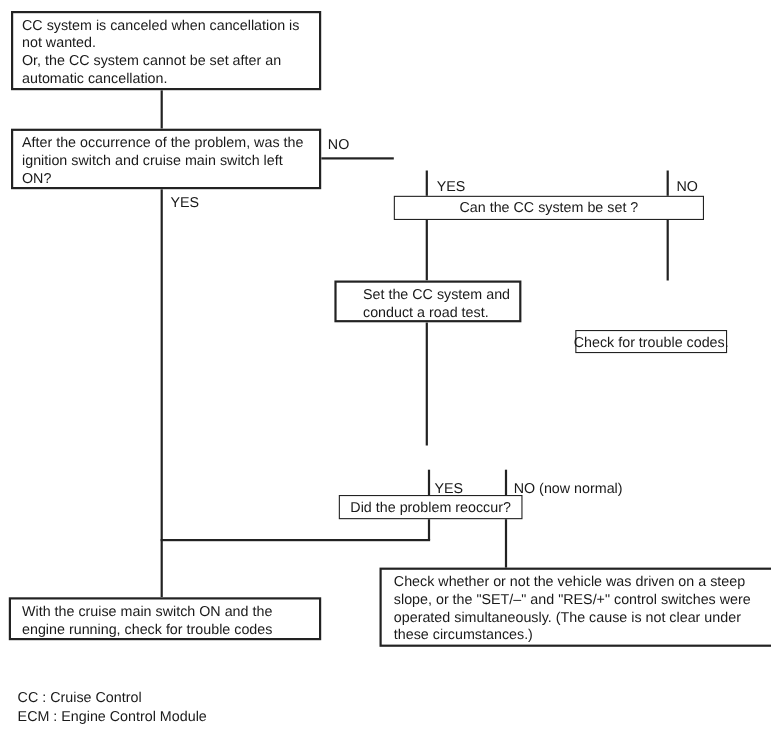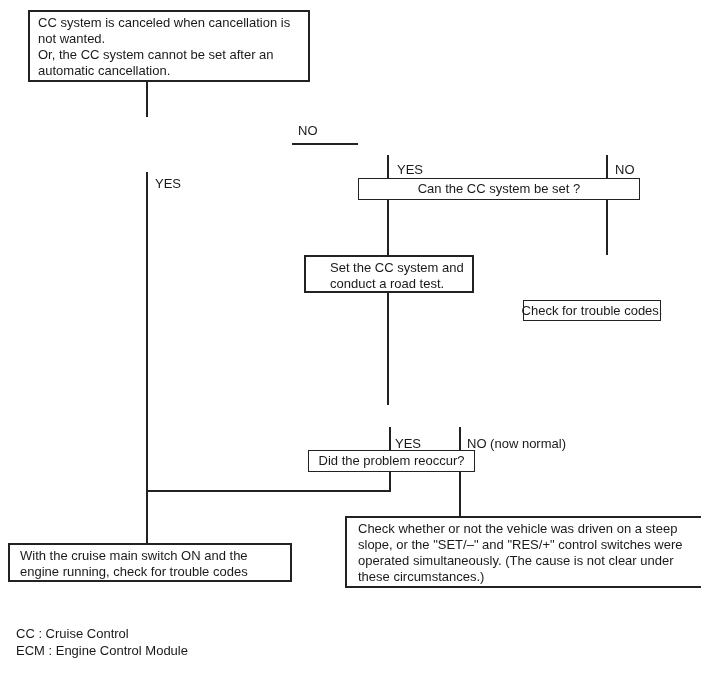--- a/index.html
+++ b/index.html
@@ -42,25 +42,28 @@
   <div class="line" style="left:146px;top:82px;width:1.5px;height:35px;"></div>
   <div class="line" style="left:146px;top:172px;width:1.5px;height:371px;"></div>
   <div class="line" style="left:292px;top:143px;width:66px;height:1.5px;"></div>
   <div class="line" style="left:387px;top:155px;width:1.5px;height:100px;"></div>
   <div class="line" style="left:606px;top:155px;width:1.5px;height:100px;"></div>
   <div class="line" style="left:387px;top:293px;width:1.5px;height:112px;"></div>
   <div class="line" style="left:389px;top:427px;width:1.5px;height:64px;"></div>
   <div class="line" style="left:146px;top:490px;width:245px;height:1.5px;"></div>
   <div class="line" style="left:459px;top:427px;width:1.5px;height:114px;"></div>
 
-  <div class="box" style="left:28px;top:10px;width:282px;height:72px;">CC system is canceled when cancellation is
+  <div class="box" style="left:10px;top:10px;width:282px;height:72px;">CC system is canceled when cancellation is
 not wanted.
 Or, the CC system cannot be set after an
 automatic cancellation.</div>
 
+  <div class="box" style="left:10px;top:117px;width:282px;height:55px;">After the occurrence of the problem, was the
+ignition switch and cruise main switch left
+ON?</div>
 
   <div class="box thin center" style="left:358px;top:133px;width:282px;height:22px;">Can the CC system be set ?</div>
 
   <div class="box" style="left:304px;top:255px;width:170px;height:38px;padding-left:24px;">Set the CC system and
 conduct a road test.</div>
 
   <div class="box thin center" style="left:523px;top:255px;width:138px;height:21px;">Check for trouble codes.</div>
 
   <div class="box thin center" style="left:308px;top:405px;width:167px;height:22px;">Did the problem reoccur?</div>
 

